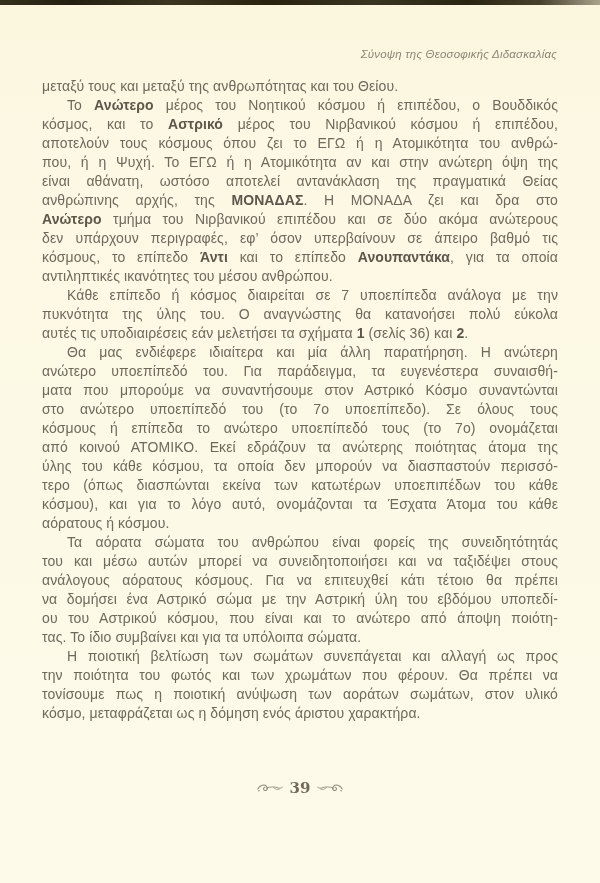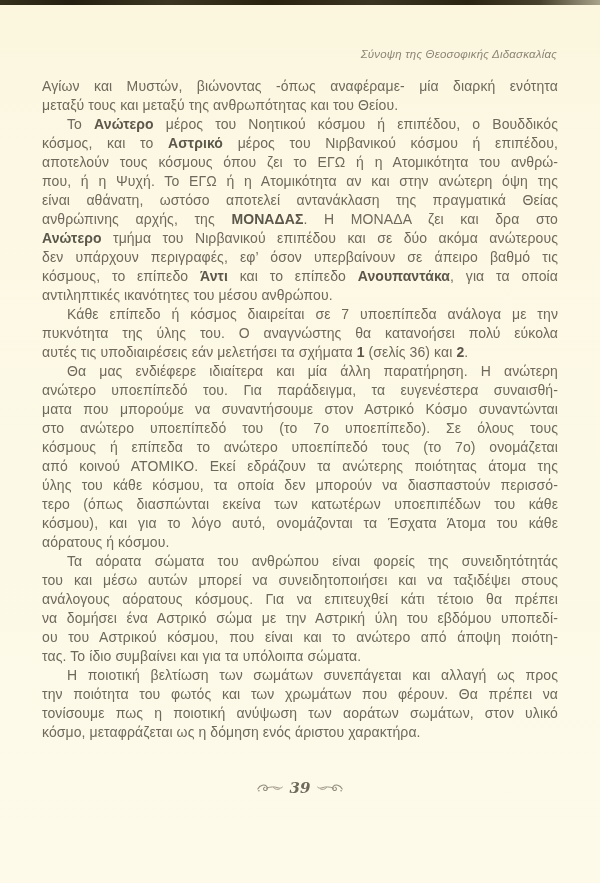--- a/index.html
+++ b/index.html
@@ -41,37 +41,36 @@
     text-align-last:left;
   }
   .line b{font-weight:700;color:#5c574b;}
   .page-footer{
     position:absolute;top:779px;left:0;right:0;
     display:flex;justify-content:center;align-items:center;gap:7px;
     color:#857e6e;
   }
   .page-number{
     font-family:"DejaVu Serif","Liberation Serif",serif;
-    font-style:italic;font-size:15px;font-weight:600;color:#6f6a5c;
+    font-size:15px;font-weight:600;color:#6f6a5c;
   }
   .ornament{color:#928b7a;display:block;}
   .ornament.right{transform:scaleX(-1);}
 </style>
 </head>
 <body>
 
 <div class="page">
 
   <div class="scan-edge"></div>
 
   <div class="running-header">Σύνοψη της Θεοσοφικής Διδασκαλίας</div>
 
   <div class="text-block" id="text-block">
       <div class="paragraph">
-        <div class="line">Αγίων και Μυστών, βιώνοντας -όπως αναφέραμε- μία διαρκή ενότητα</div>
         <div class="line last">μεταξύ τους και μεταξύ της ανθρωπότητας και του Θείου.</div>
       </div>
       <div class="paragraph">
         <div class="line indent">Το <b>Ανώτερο</b> μέρος του Νοητικού κόσμου ή επιπέδου, ο Βουδδικός</div>
         <div class="line">κόσμος, και το <b>Αστρικό</b> μέρος του Νιρβανικού κόσμου ή επιπέδου,</div>
         <div class="line">αποτελούν τους κόσμους όπου ζει το ΕΓΩ ή η Ατομικότητα του ανθρώ-</div>
         <div class="line">που, ή η Ψυχή. Το ΕΓΩ ή η Ατομικότητα αν και στην ανώτερη όψη της</div>
         <div class="line">είναι αθάνατη, ωστόσο αποτελεί αντανάκλαση της πραγματικά Θείας</div>
         <div class="line">ανθρώπινης αρχής, της <b>ΜΟΝΑΔΑΣ</b>. Η ΜΟΝΑΔΑ ζει και δρα στο</div>
         <div class="line"><b>Ανώτερο</b> τμήμα του Νιρβανικού επιπέδου και σε δύο ακόμα ανώτερους</div>

